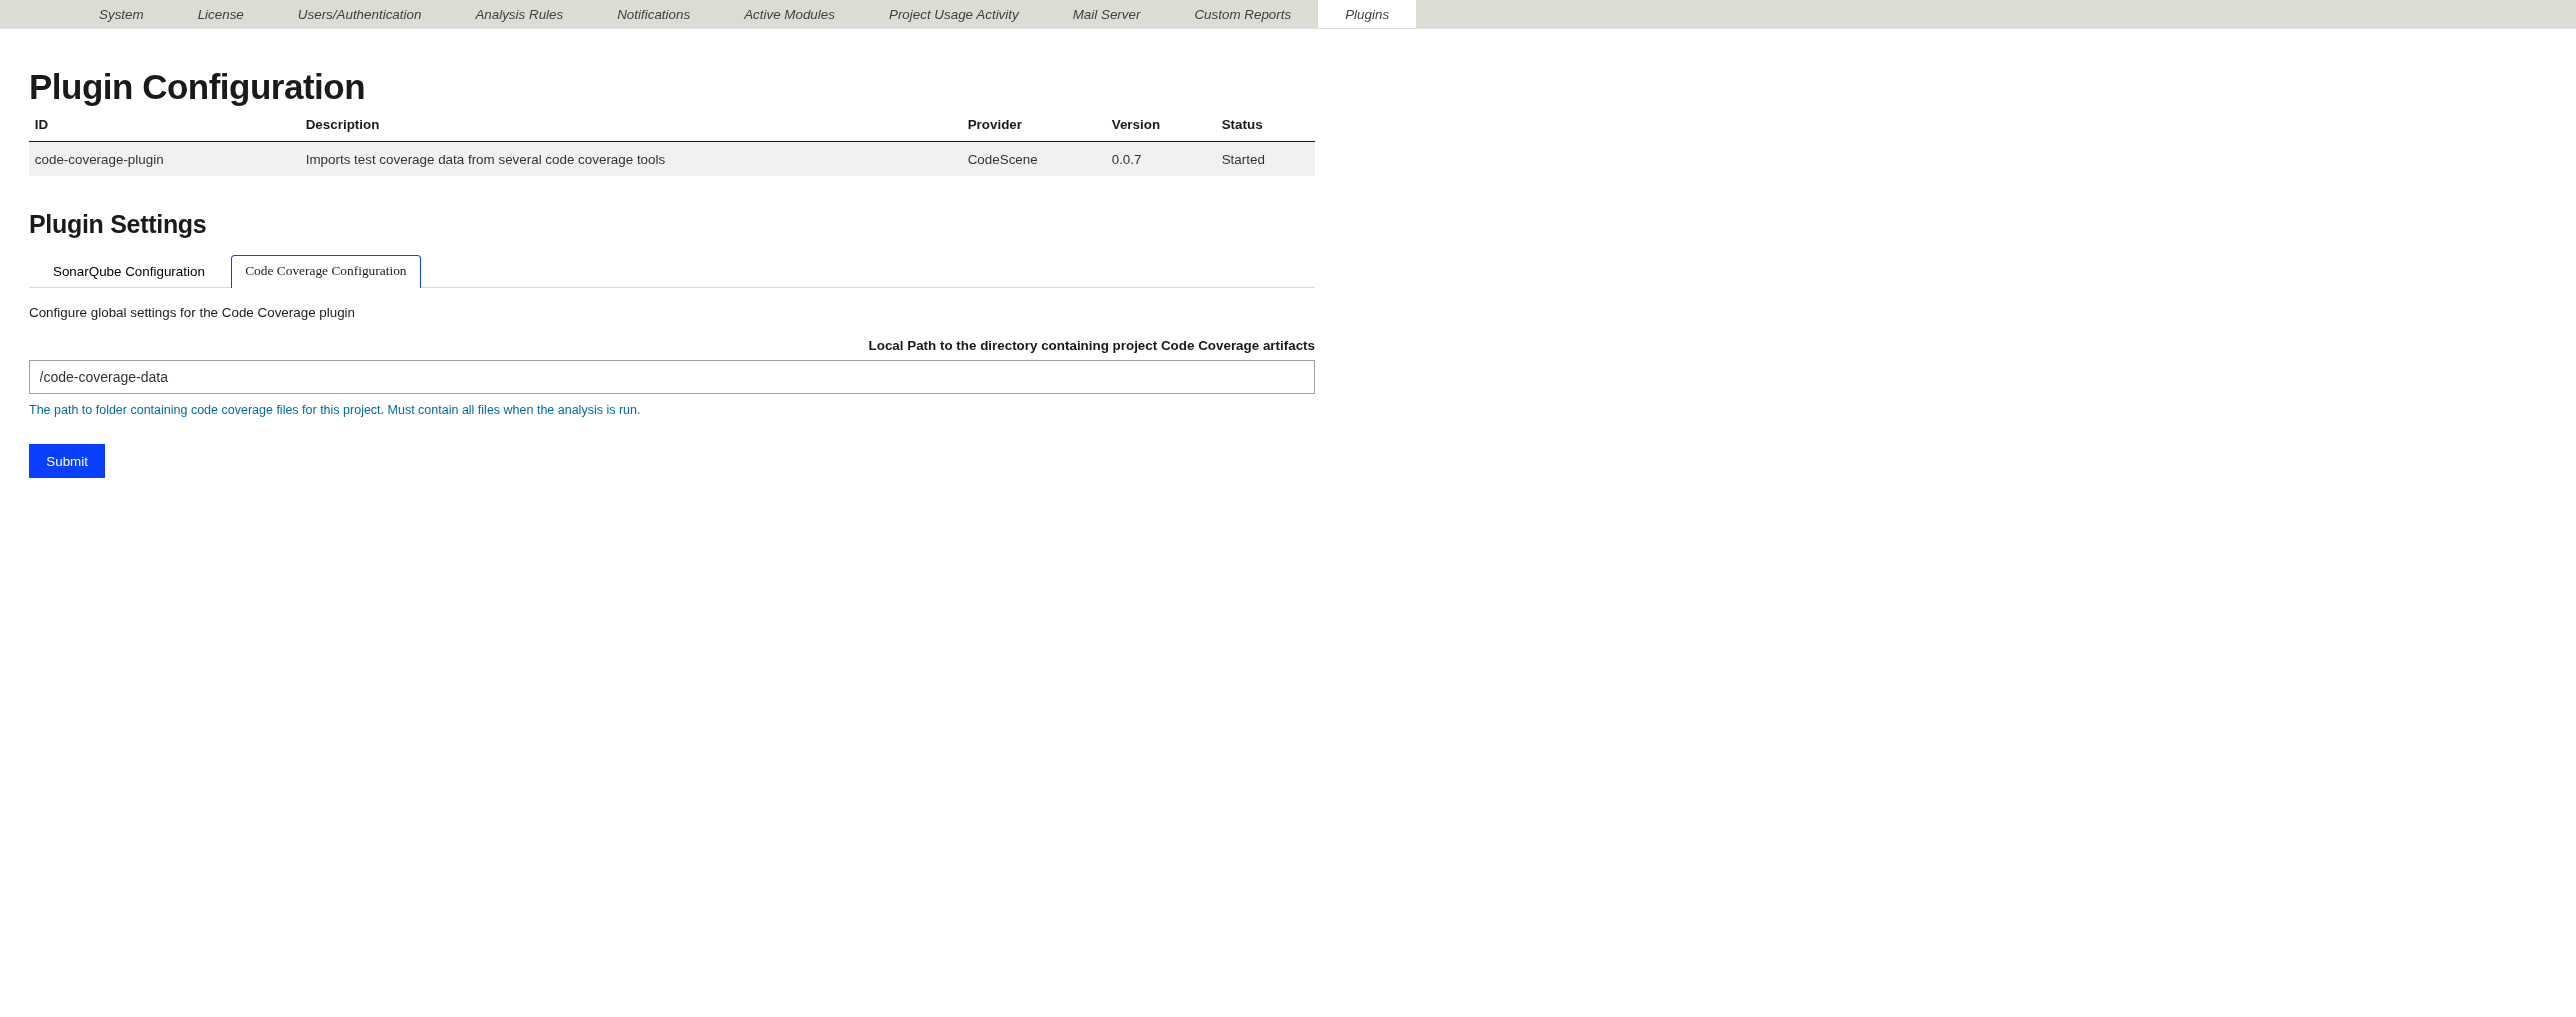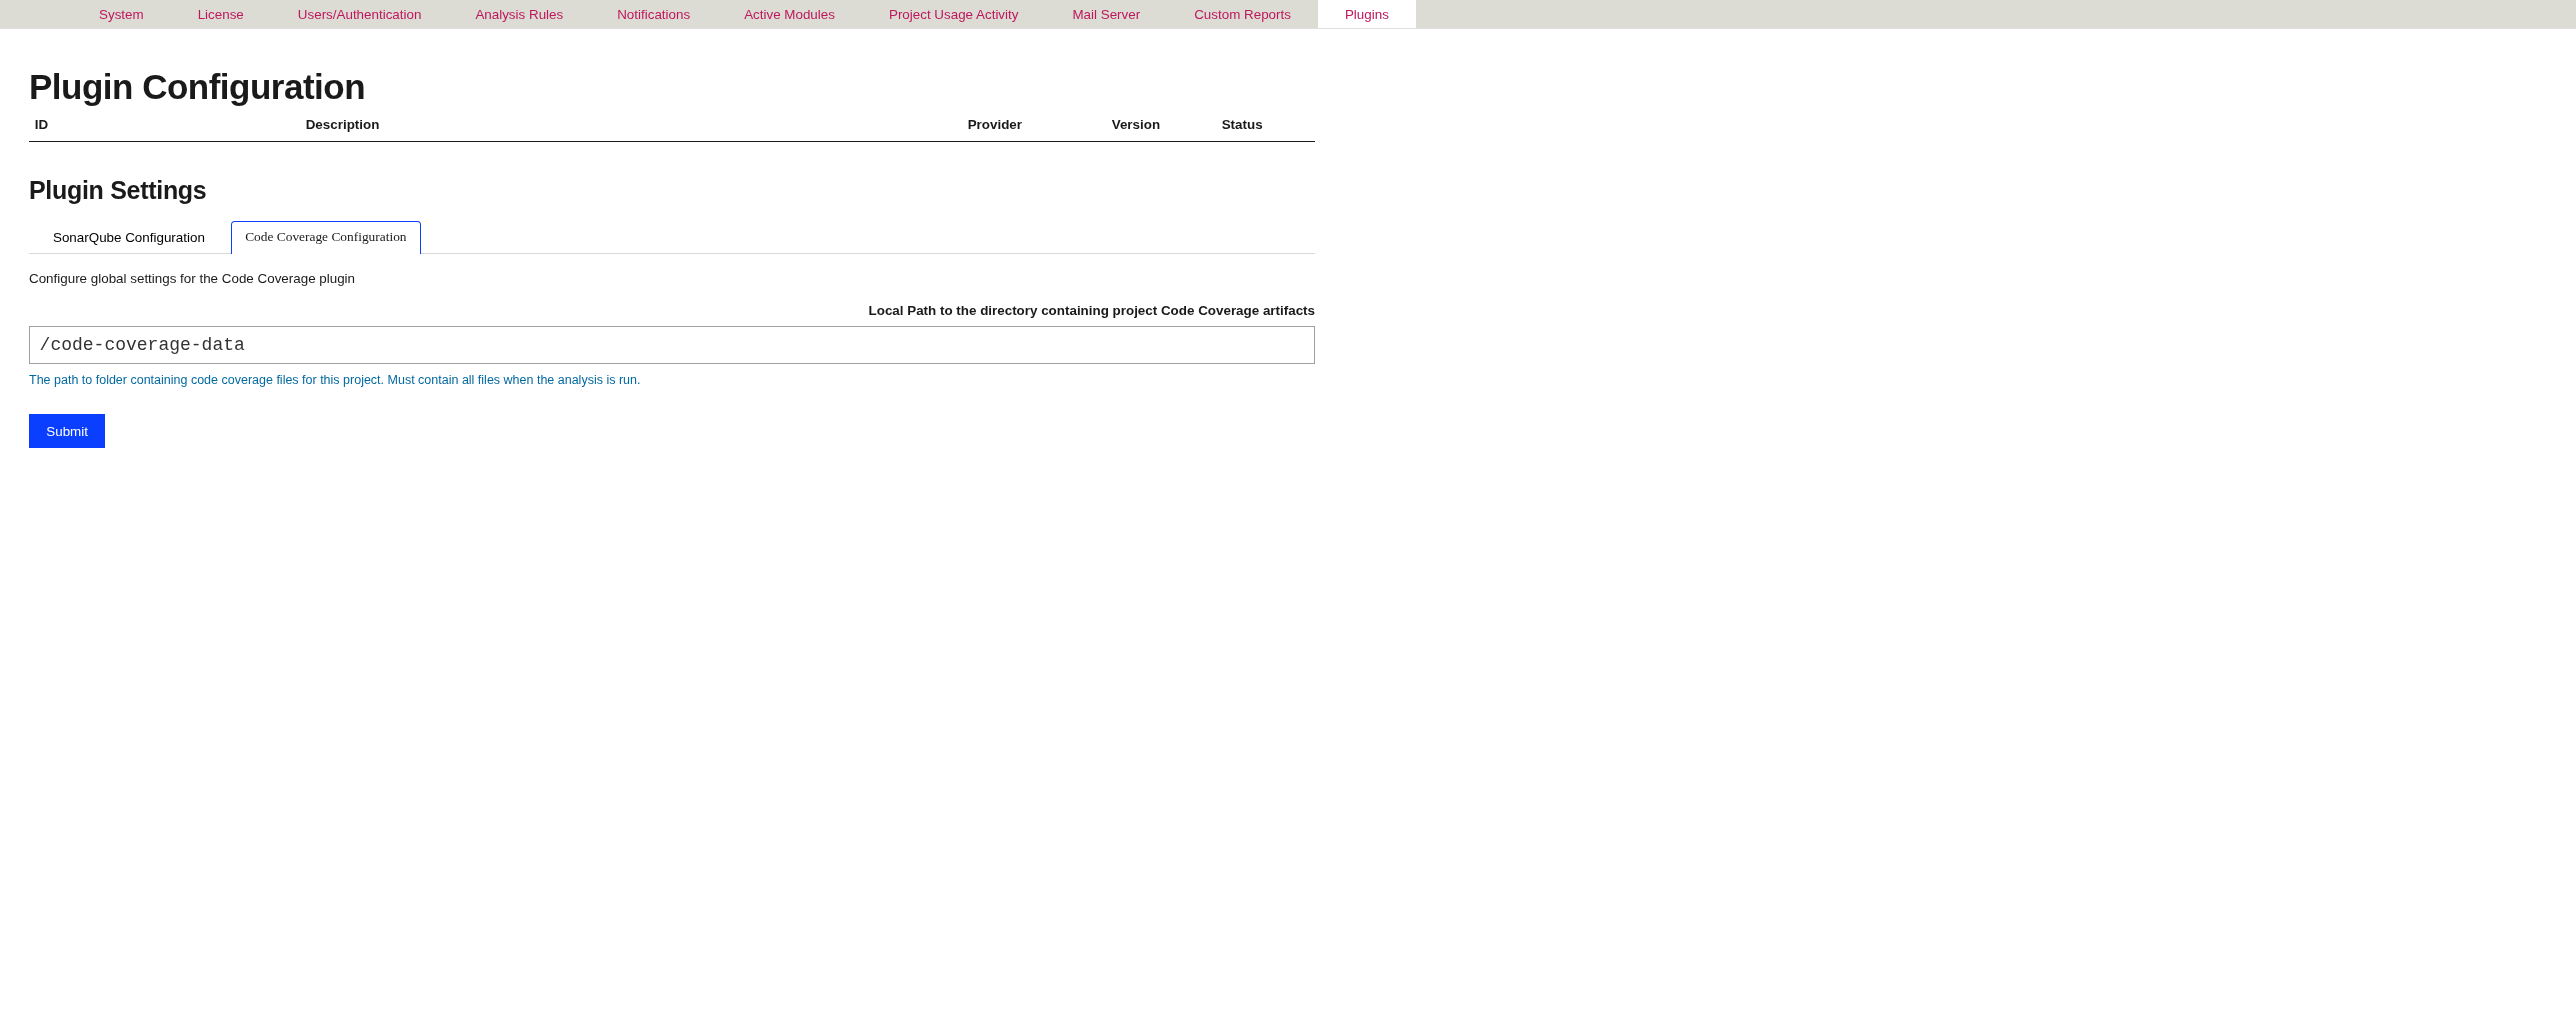--- a/index.html
+++ b/index.html
@@ -15,23 +15,24 @@
       height: 29px;
       align-items: stretch;
       padding-left: 72px;
     }
     .top-nav-item {
       display: flex;
       align-items: center;
       justify-content: center;
       padding: 0 27px;
       font-size: 13.4px;
-      color: #be185d;
+      color: #404040;
       cursor: pointer;
       white-space: nowrap;
+      font-style: italic;
     }
     .top-nav-item.active {
       background: #fff;
     }
     .content {
       padding: 38px 29px 29px 29px;
       max-width: 1344px;
     }
     h1 {
       font-size: 35px;
@@ -113,27 +114,27 @@
       font-size: 13.4px;
       font-weight: 700;
       margin-bottom: 7.7px;
       display: block;
       text-align: right;
     }
     .text-input {
       width: 100%;
       max-width: 1310px;
       padding: 7.7px 9.6px;
-      font-size: 18px;
+      font-size: 14px;
       border: 1px solid #a0a0a0;
       background: #fff;
       color: #333;
       outline: none;
       margin-bottom: 9.6px;
-      font-family: Liberation Mono, monospace;
+      font-family: Liberation Sans, sans-serif;
     }
     .help-text {
       font-size: 12.5px;
       color: #0369a1;
       margin-bottom: 27px;
     }
     .submit-btn {
       background: #0b3fff;
       color: #fff;
       border: none;
@@ -168,20 +169,27 @@
     <thead>
       <tr>
         <th class="col-id">ID</th>
         <th class="col-desc">Description</th>
         <th class="col-provider">Provider</th>
         <th class="col-version">Version</th>
         <th class="col-status">Status</th>
       </tr>
     </thead>
     <tbody>
+        <tr>
+          <td>code-coverage-plugin</td>
+          <td>Imports test coverage data from several code coverage tools</td>
+          <td>CodeScene</td>
+          <td>0.0.7</td>
+          <td>Started</td>
+        </tr>
       </tbody>
   </table>
 
   <h2>Plugin Settings</h2>
 
   <div class="subtabs">
       <div class="subtab inactive">SonarQube Configuration</div>
       <div class="subtab active">Code Coverage Configuration</div>
     </div>
 

